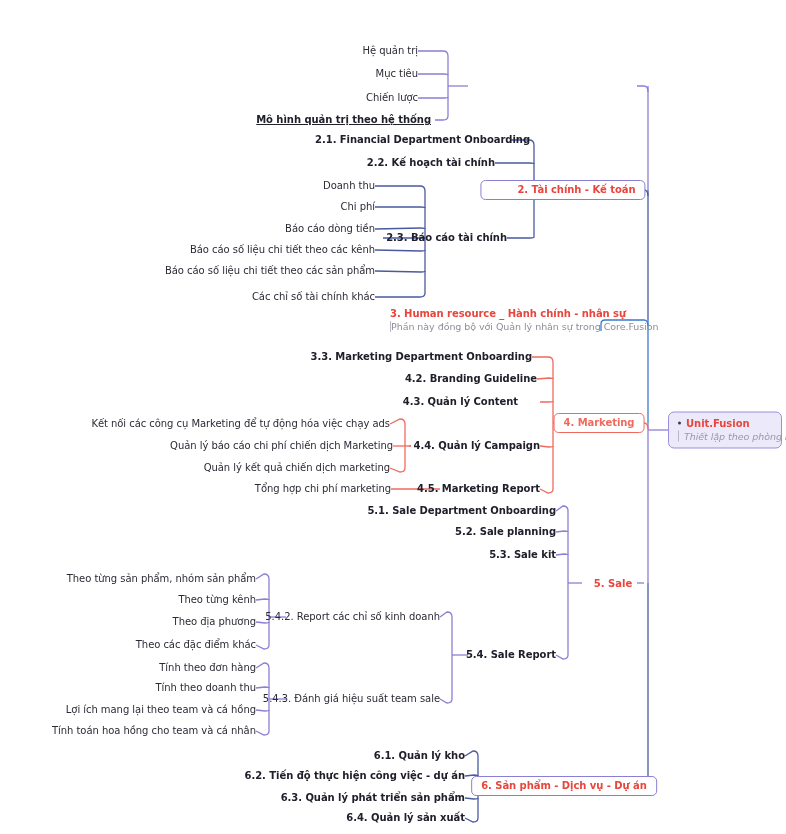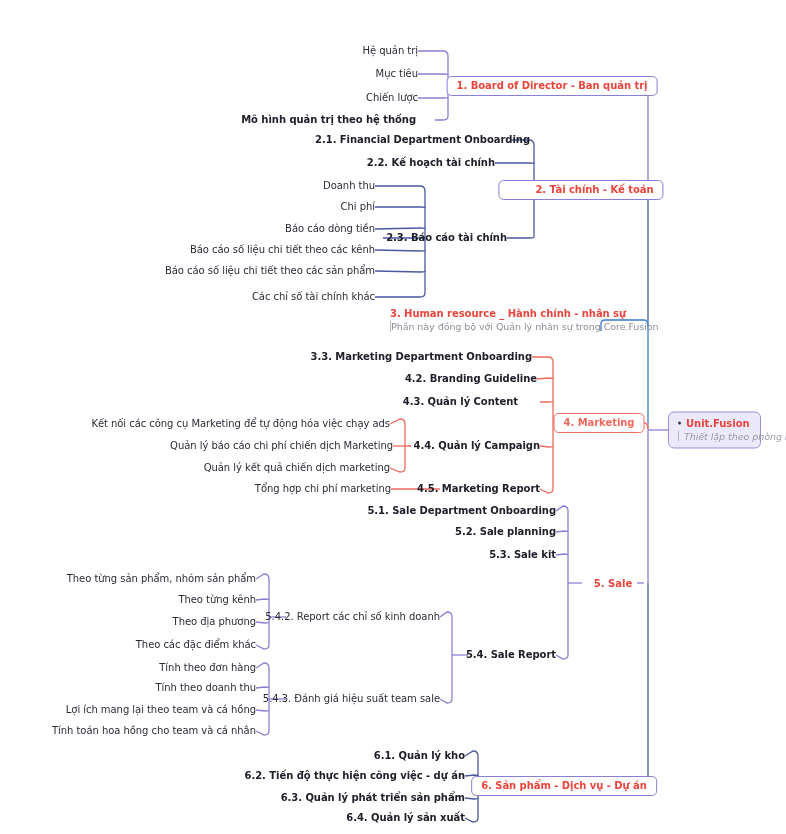--- a/index.html
+++ b/index.html
@@ -218,35 +218,34 @@
 
     <path d="M637 786 L644 786 Q648 786 648 780" stroke="#4a5a9e" stroke-width="1.3" fill="none"></path>
     <path d="M491 786 L478 786" stroke="#4a5a9e" stroke-width="1.3" fill="none"></path>
     <path d="M478 756 L478 818" stroke="#4a5a9e" stroke-width="1.3" fill="none"></path>
     <path d="M478 756 Q478 751 473 751 L465 756" stroke="#4a5a9e" stroke-width="1.3" fill="none"></path>
     <path d="M478 776 Q478 775 474 775 L465 776" stroke="#4a5a9e" stroke-width="1.3" fill="none"></path>
     <path d="M478 798 Q478 799 474 799 L465 798" stroke="#4a5a9e" stroke-width="1.3" fill="none"></path>
     <path d="M478 818 Q478 822 473 822 L465 818" stroke="#4a5a9e" stroke-width="1.3" fill="none"></path>
   </svg>
 
-  <div class="center-node" style="left:668px; top:430px; width:93px;">
+  <div class="center-node" style="left:668px; top:430px; width:114px;">
     <div class="center-title">
       <span class="center-bullet"></span><span>Unit.Fusion</span>
     </div>
     <div class="center-sub">Thiết lập theo phòng ban</div>
   </div>
 
-  <div class="node-box" style="left:552px; top:86px;">1. Board of Director - Ban quản trị</div>
 
   <div class="lbl r leaf" style="left:418px; top:51px;">Hệ quản trị</div>
   <div class="lbl r leaf" style="left:418px; top:74px;">Mục tiêu</div>
   <div class="lbl r leaf" style="left:418px; top:98px;">Chiến lược</div>
-  <div class="lbl r branch2" style="left:416px; top:120px;">Mô hình quản trị theo hệ thống</div>
-
-  <div class="node-box" style="left:581px; top:190px;padding-left:36px;">2. Tài chính - Kế toán</div>
+  <div class="lbl r branch2" style="left:431px; top:120px;text-decoration:underline;">Mô hình quản trị theo hệ thống</div>
+
+  <div class="node-box" style="left:563px; top:190px;padding-left:36px;">2. Tài chính - Kế toán</div>
 
   <div class="lbl r branch2" style="left:511px; top:140px;margin-left:19px;">2.1. Financial Department Onboarding</div>
   <div class="lbl r branch2" style="left:495px; top:163px;">2.2. Kế hoạch tài chính</div>
   <div class="lbl r branch2" style="left:507px; top:238px;">2.3. Báo cáo tài chính</div>
 
   <div class="lbl r leaf" style="left:375px; top:186px;">Doanh thu</div>
   <div class="lbl r leaf" style="left:375px; top:207px;text-align:right;">Chi phí</div>
   <div class="lbl r leaf" style="left:375px; top:229px;">Báo cáo dòng tiền</div>
   <div class="lbl r leaf" style="left:375px; top:250px;">Báo cáo số liệu chi tiết theo các kênh</div>
   <div class="lbl r leaf" style="left:375px; top:271px;">Báo cáo số liệu chi tiết theo các sản phẩm</div>

